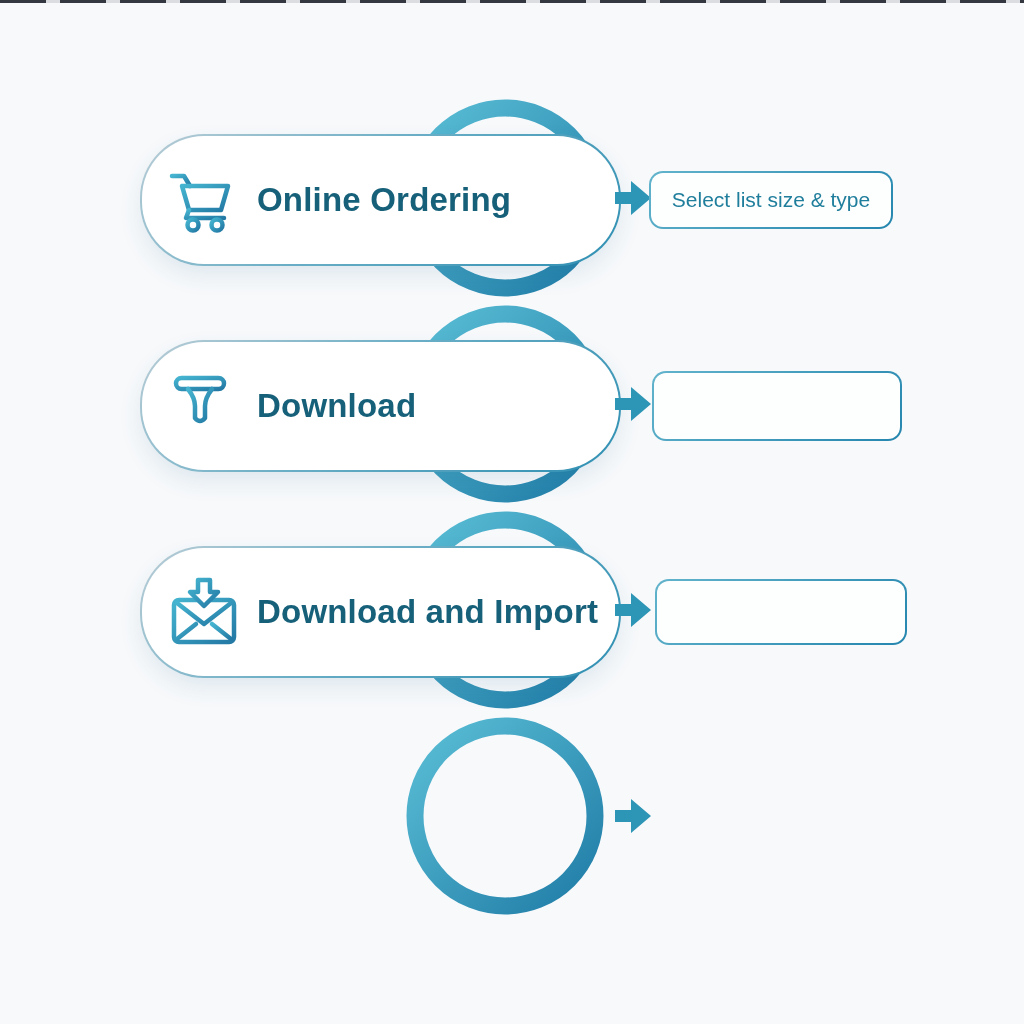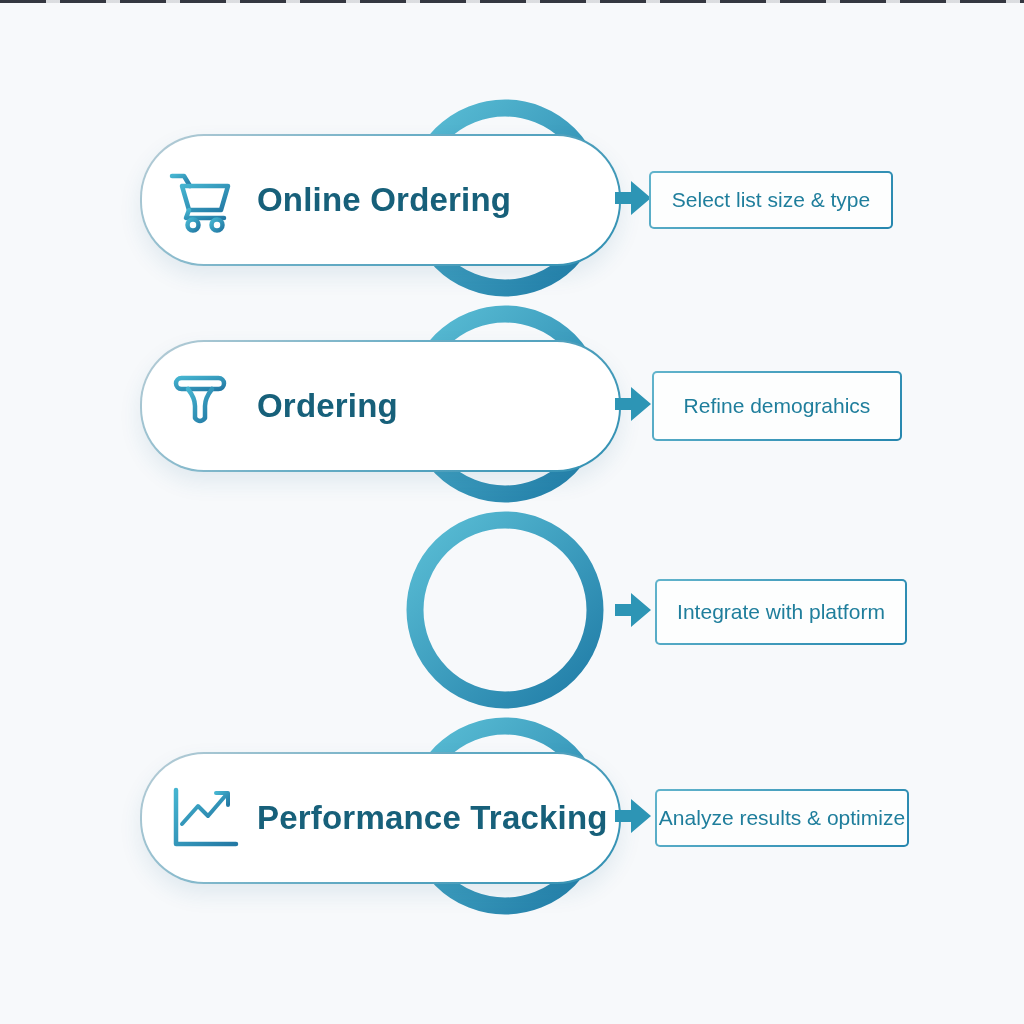--- a/index.html
+++ b/index.html
@@ -33,21 +33,21 @@
   .icon svg{width:84px;height:76px;display:block;}
   .title{
     margin-left:115px;
     font-size:33px;font-weight:700;color:#17607a;
     line-height:1.25;letter-spacing:0.2px;
   }
   .title span{display:block;}
   .arrow{position:absolute;left:615px;top:91px;width:36px;height:38px;}
   .detail-box{
     position:absolute;
-    border:2px solid transparent;border-radius:5px;
+    border:2px solid transparent;border-radius:14px;
     background:linear-gradient(#fdfefe,#fdfefe) padding-box,
                linear-gradient(135deg,#62b4cc,#2586ae) border-box;
     display:flex;flex-direction:column;justify-content:center;
     text-align:center;
     font-size:21px;color:#1f7e9c;line-height:1.3;
     white-space:nowrap;
   }
   .detail-box span{display:block;}
 </style>
 </head>
@@ -106,64 +106,57 @@
           <rect x="14" y="10" width="48" height="11" rx="5.5"></rect>
           <path d="M26 21 Q33 30 33 38 L33 50 Q38 56 43 50 L43 38 Q43 30 50 21"></path>
           <path d="M8 34 H20"></path>
           <path d="M6 44 H18"></path>
           <path d="M56 30 H70"></path>
           <path d="M58 40 H72"></path>
           <path d="M56 50 H70"></path>
         </svg>
       </span>
       <div class="title">
-        <span>Ordering</span>
+        <span>Download</span>
       </div>
     </div>
     <svg class="arrow" viewBox="0 0 36 38">
       <polygon points="0,13 16,13 16,2 36,19 16,36 16,25 0,25" fill="#2d95b5"></polygon>
     </svg>
     <div class="detail-box" style="left:652px;top:77px;width:246px;height:66px">
-      <span>Refine demograhics</span>
     </div>
   </div>
 
   <div class="step" style="top:500px">
     <svg class="ring" viewBox="0 0 220 220">
       <circle cx="110" cy="110" r="90" fill="none" stroke="url(#ringGrad)" stroke-width="17"></circle>
     </svg>
+    <div class="pill">
+      <span class="icon">
+        <svg viewBox="0 0 84 76" fill="none" stroke="url(#iconGrad)" stroke-width="4.5" stroke-linecap="round" stroke-linejoin="round">
+          <rect x="12" y="26" width="60" height="42" rx="5"></rect>
+          <path d="M15 29 L42 50 L69 29"></path>
+          <path d="M15 65 L34 50"></path>
+          <path d="M50 50 L69 65"></path>
+          <path d="M36 6 H48 V18 H56 L42 32 L28 18 H36 Z" fill="#ffffff"></path>
+        </svg>
+      </span>
+      <div class="title">
+        <span>Download and Import</span>
+      </div>
+    </div>
     <svg class="arrow" viewBox="0 0 36 38">
       <polygon points="0,13 16,13 16,2 36,19 16,36 16,25 0,25" fill="#2d95b5"></polygon>
     </svg>
     <div class="detail-box" style="left:655px;top:79px;width:248px;height:62px">
-      <span>Integrate with platform</span>
     </div>
   </div>
 
   <div class="step" style="top:706px">
     <svg class="ring" viewBox="0 0 220 220">
       <circle cx="110" cy="110" r="90" fill="none" stroke="url(#ringGrad)" stroke-width="17"></circle>
     </svg>
-    <div class="pill">
-      <span class="icon">
-        <svg viewBox="0 0 84 76" fill="none" stroke="url(#iconGrad)" stroke-width="4.5" stroke-linecap="round" stroke-linejoin="round">
-          <path d="M14 10 V64 H74"></path>
-          <path d="M28 48 V58" stroke-width="4"></path>
-          <path d="M38 42 V58" stroke-width="4"></path>
-          <path d="M48 48 V58" stroke-width="4"></path>
-          <path d="M58 40 V58" stroke-width="4"></path>
-          <path d="M20 44 L36 26 L46 36 L64 15" stroke-width="4"></path>
-          <path d="M54 13 H66 V25" stroke-width="4"></path>
-        </svg>
-      </span>
-      <div class="title">
-        <span>Performance Tracking</span>
-      </div>
-    </div>
     <svg class="arrow" viewBox="0 0 36 38">
       <polygon points="0,13 16,13 16,2 36,19 16,36 16,25 0,25" fill="#2d95b5"></polygon>
     </svg>
-    <div class="detail-box" style="left:655px;top:83px;width:250px;height:54px">
-      <span>Analyze results &amp; optimize</span>
-    </div>
   </div>
 
 </div>
 
 </body></html>

